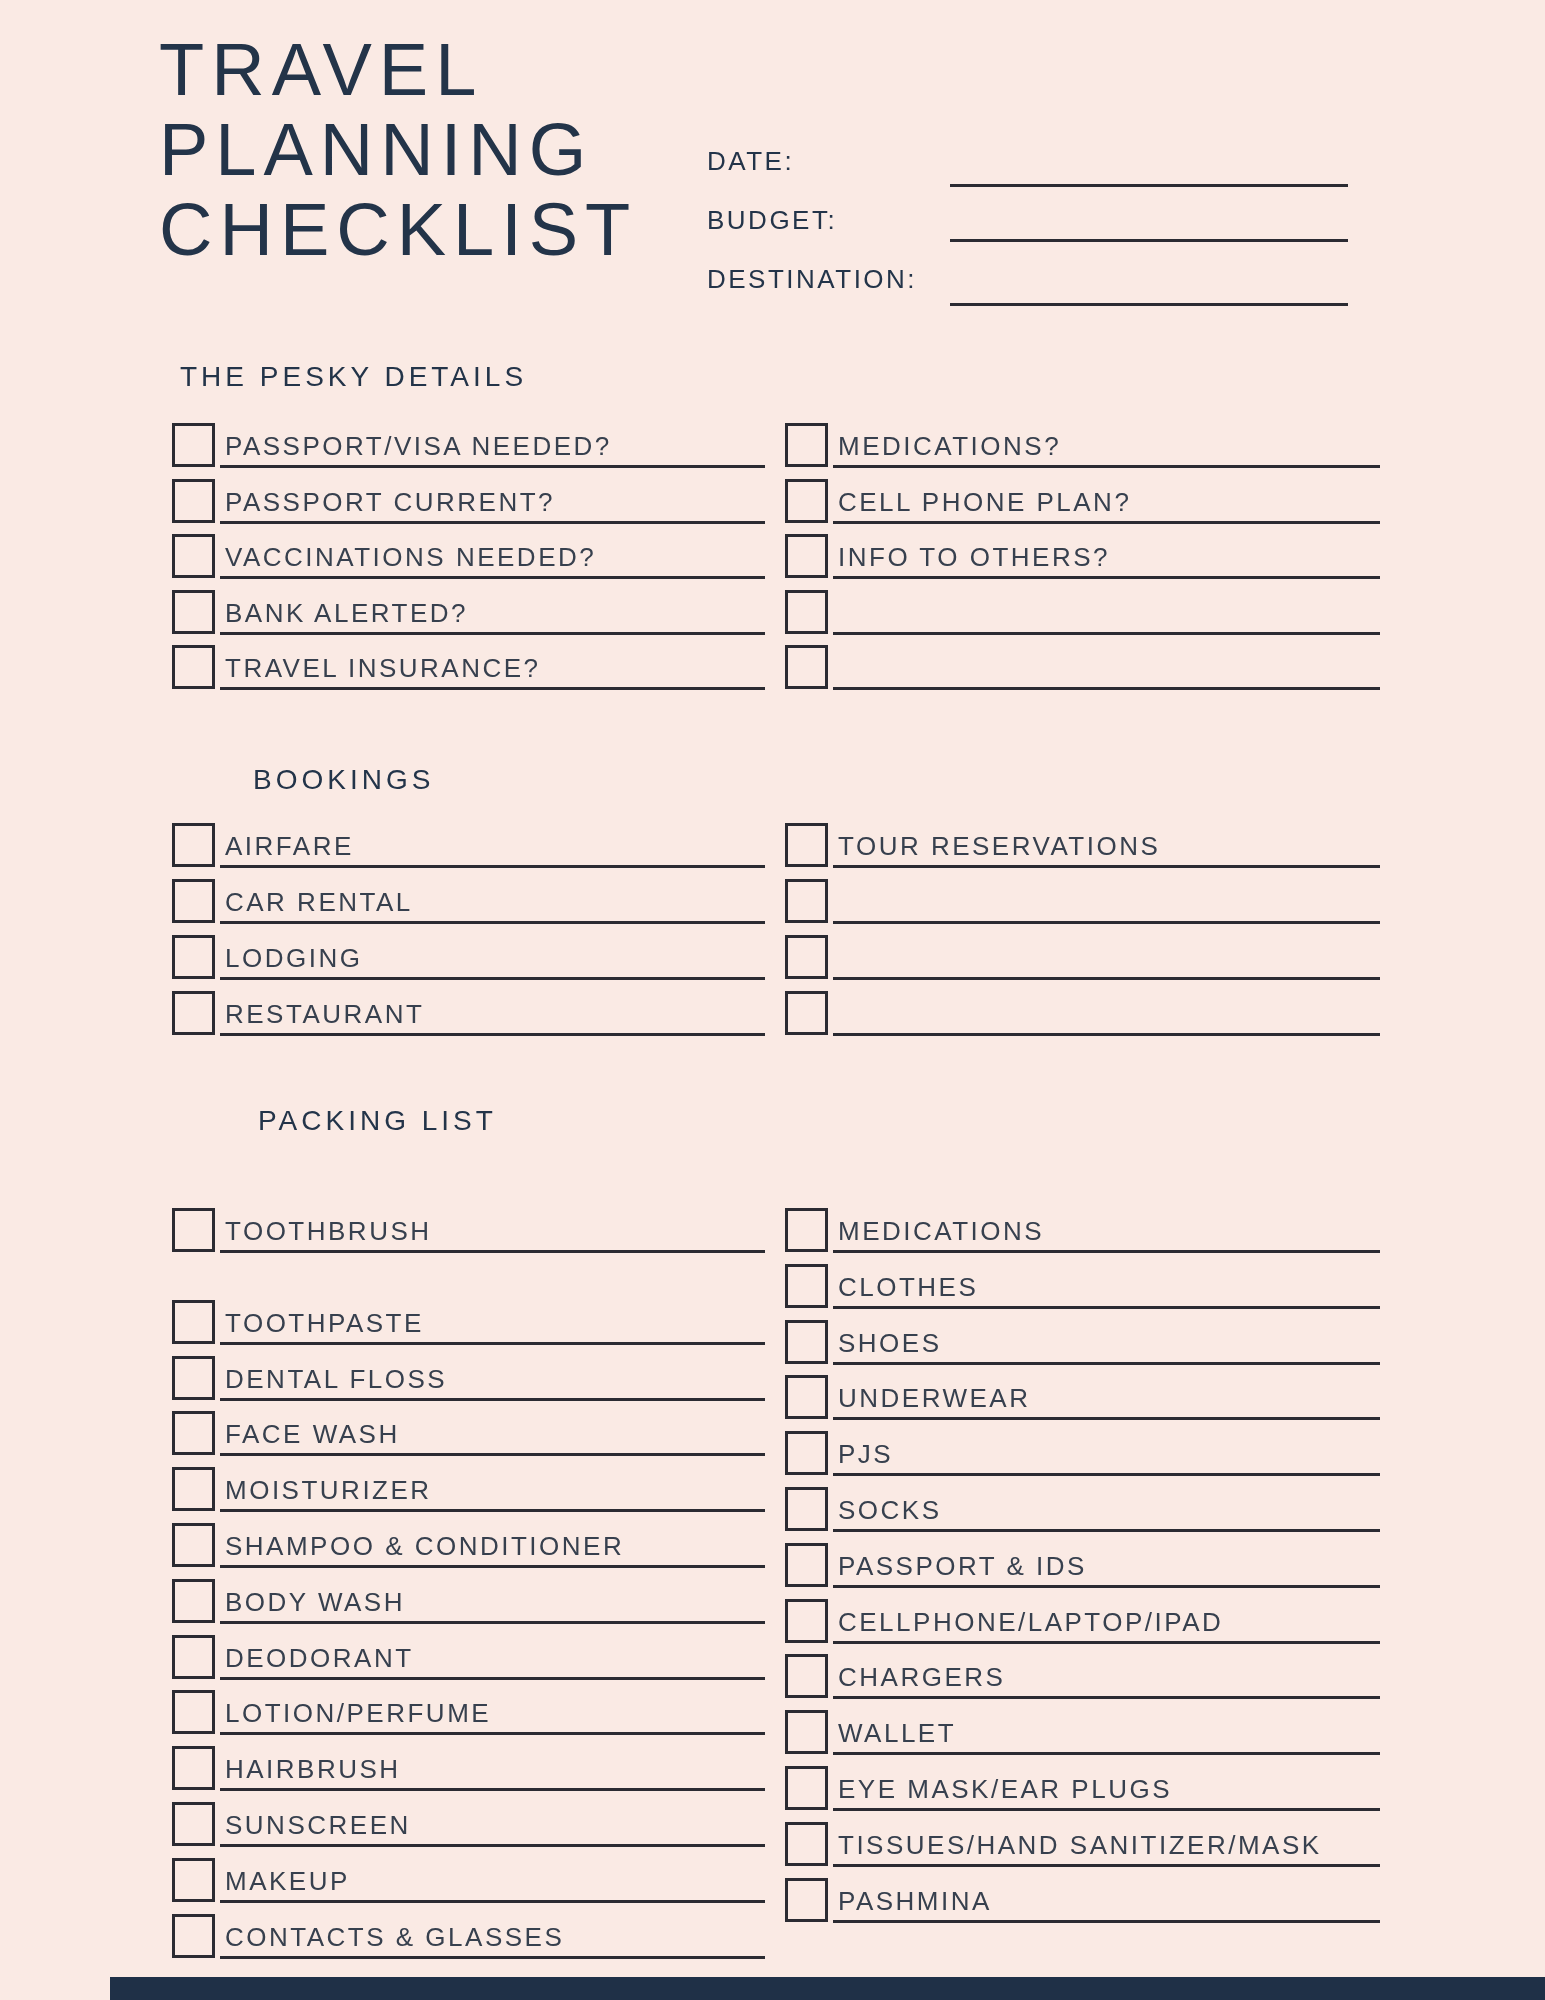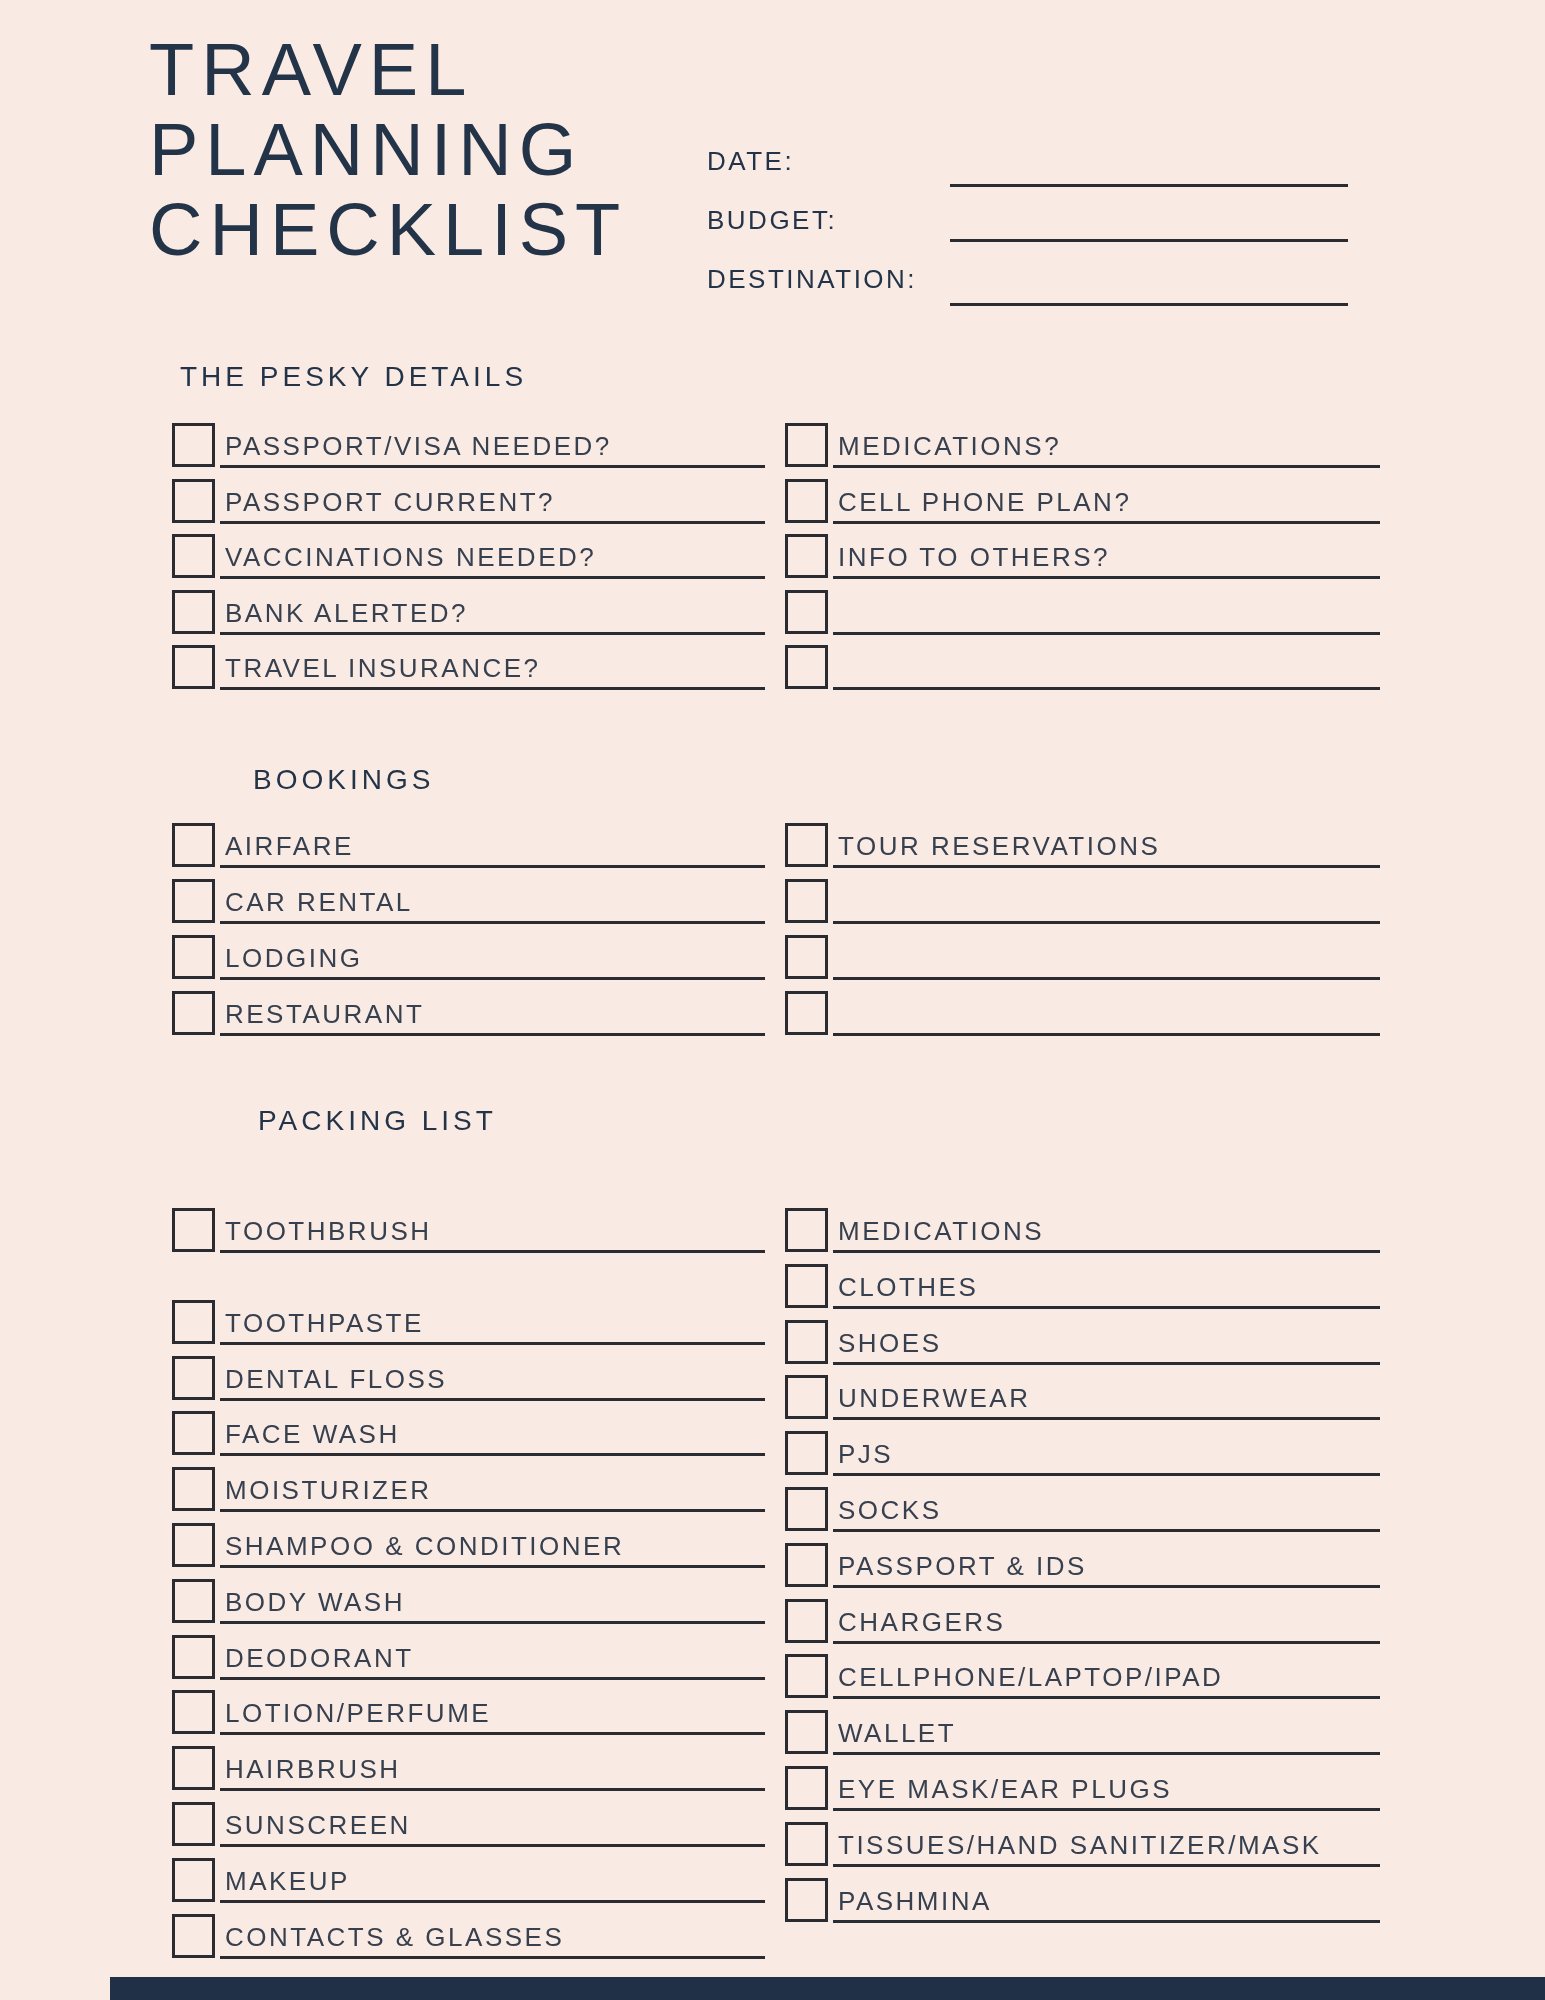--- a/index.html
+++ b/index.html
@@ -1,18 +1,18 @@
 <!DOCTYPE html>
 <html style="--bg: #FAEAE4; --ink: #233449; --text: #37404E; --line: #2B2B32; --footer: #1F3047;"><head>
 <meta charset="utf-8">
 <style>
   html,body{margin:0;padding:0}
   .page{position:relative;width:1545px;height:2000px;background:var(--bg,#FAEAE4);
         font-family:"Liberation Sans",sans-serif;overflow:hidden}
-  .title{position:absolute;left:149px;top:30px;color:var(--ink,#233449);
+  .title{position:absolute;left:159px;top:30px;color:var(--ink,#233449);
          font-size:74px;font-weight:500;letter-spacing:7px;line-height:80px;white-space:nowrap}
   .hf-label{position:absolute;left:707px;color:var(--ink,#233449);font-size:26px;
             letter-spacing:2.5px;white-space:nowrap}
   .hfl0{top:146px}.hfl1{top:205px}.hfl2{top:264px}
   .hf-line{position:absolute;left:950px;width:398px;height:3px;background:var(--line,#2B2B32)}
   .hfn0{top:184px}.hfn1{top:239px}.hfn2{top:303px}
   .heading{position:absolute;color:var(--ink,#233449);font-size:28px;letter-spacing:4px;white-space:nowrap}
   .h0{left:180px;top:361px}.h1{left:253px;top:764px}.h2{left:258px;top:1105px}
   .col{position:absolute}
   .c0l{left:172px;top:423px;width:593px}.c0r{left:785px;top:423px;width:595px}
@@ -279,29 +279,29 @@
 
   <div class="row" style="height: 55.8px;">
     <span class="box"></span>
     <span class="line"></span>
     <span class="label">PASSPORT &amp; IDS</span>
   </div>
 
   <div class="row" style="height: 55.8px;">
     <span class="box"></span>
     <span class="line"></span>
+    <span class="label">CELLPHONE/LAPTOP/IPAD</span>
+  </div>
+
+  <div class="row" style="height: 55.8px;">
+    <span class="box"></span>
+    <span class="line"></span>
     <span class="label">CHARGERS</span>
   </div>
 
-  <div class="row" style="height: 55.8px;">
-    <span class="box"></span>
-    <span class="line"></span>
-    <span class="label">CELLPHONE/LAPTOP/IPAD</span>
-  </div>
-
   <div class="row" style="height: 55.8px; padding-left: 44px;">
     <span class="box"></span>
     <span class="line"></span>
     <span class="label">WALLET</span>
   </div>
 
   <div class="row" style="height: 55.8px;">
     <span class="box"></span>
     <span class="line"></span>
     <span class="label">EYE MASK/EAR PLUGS</span>

